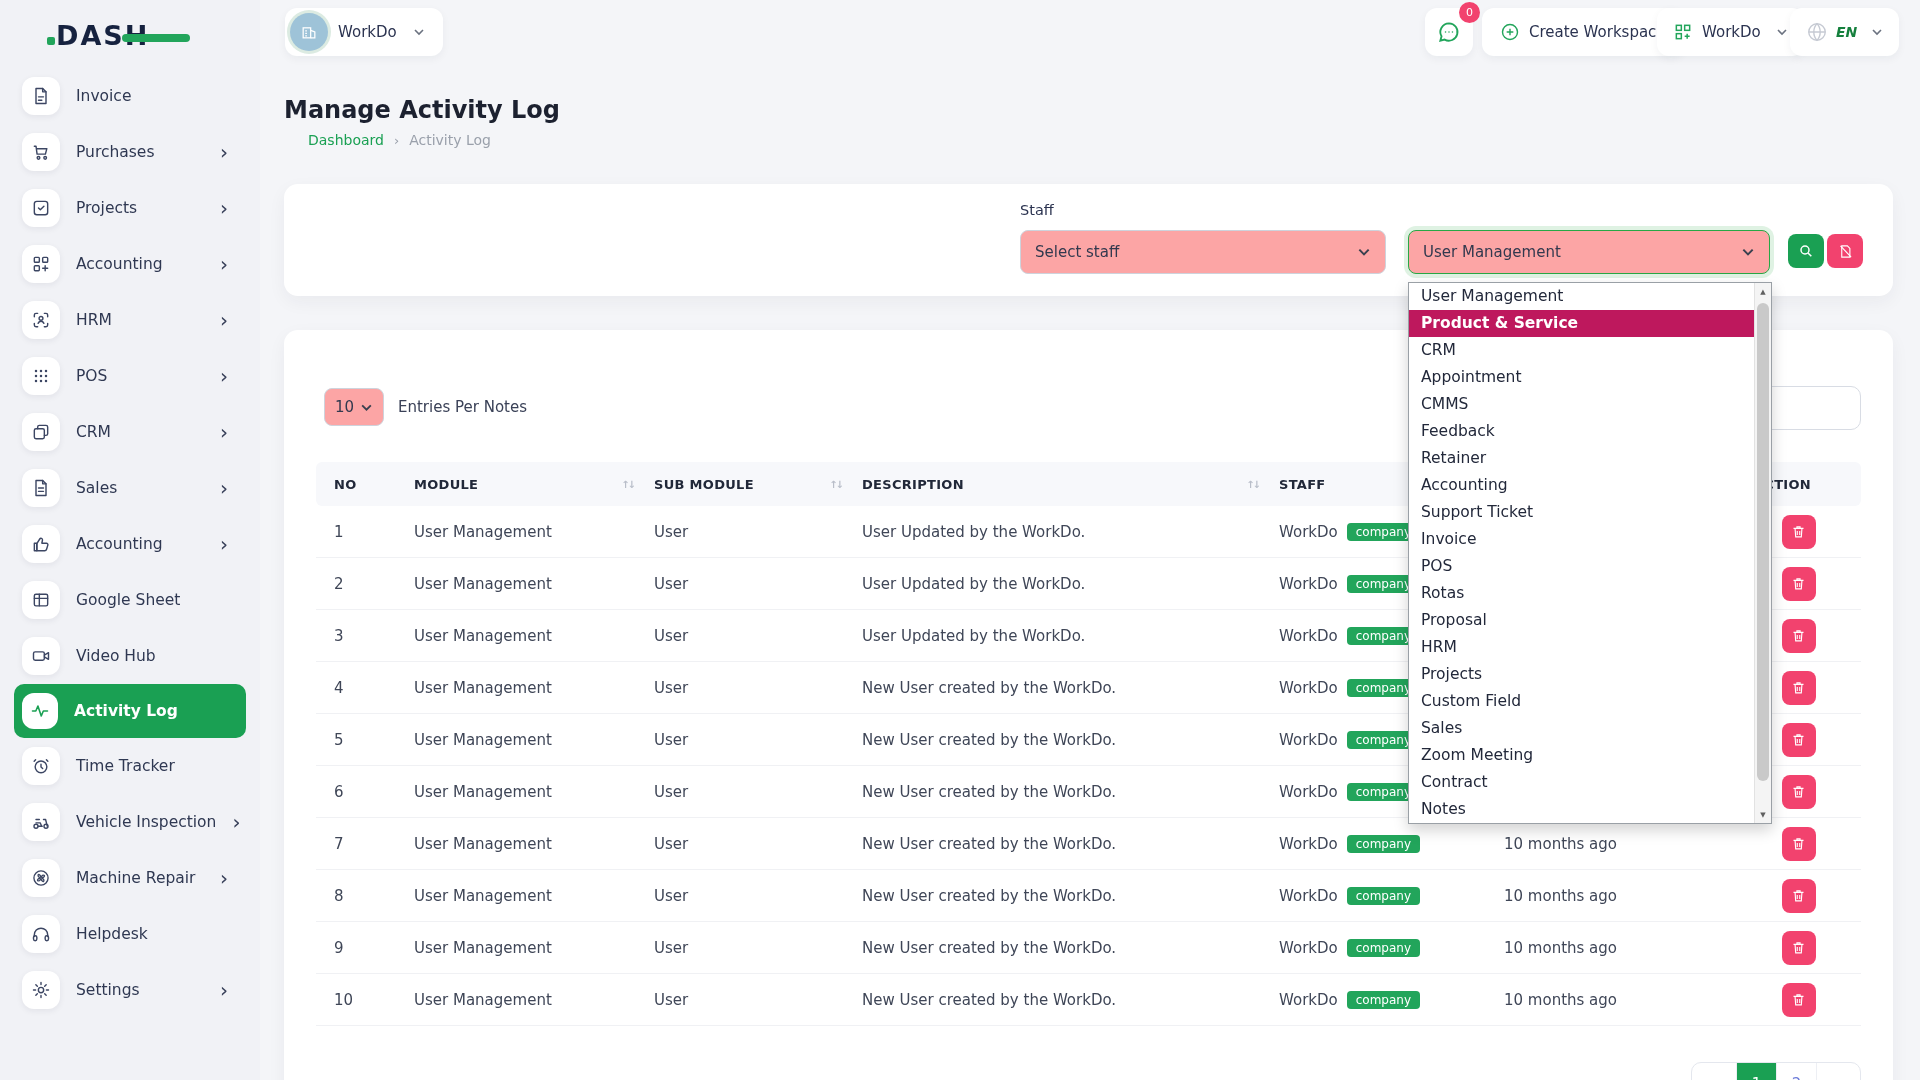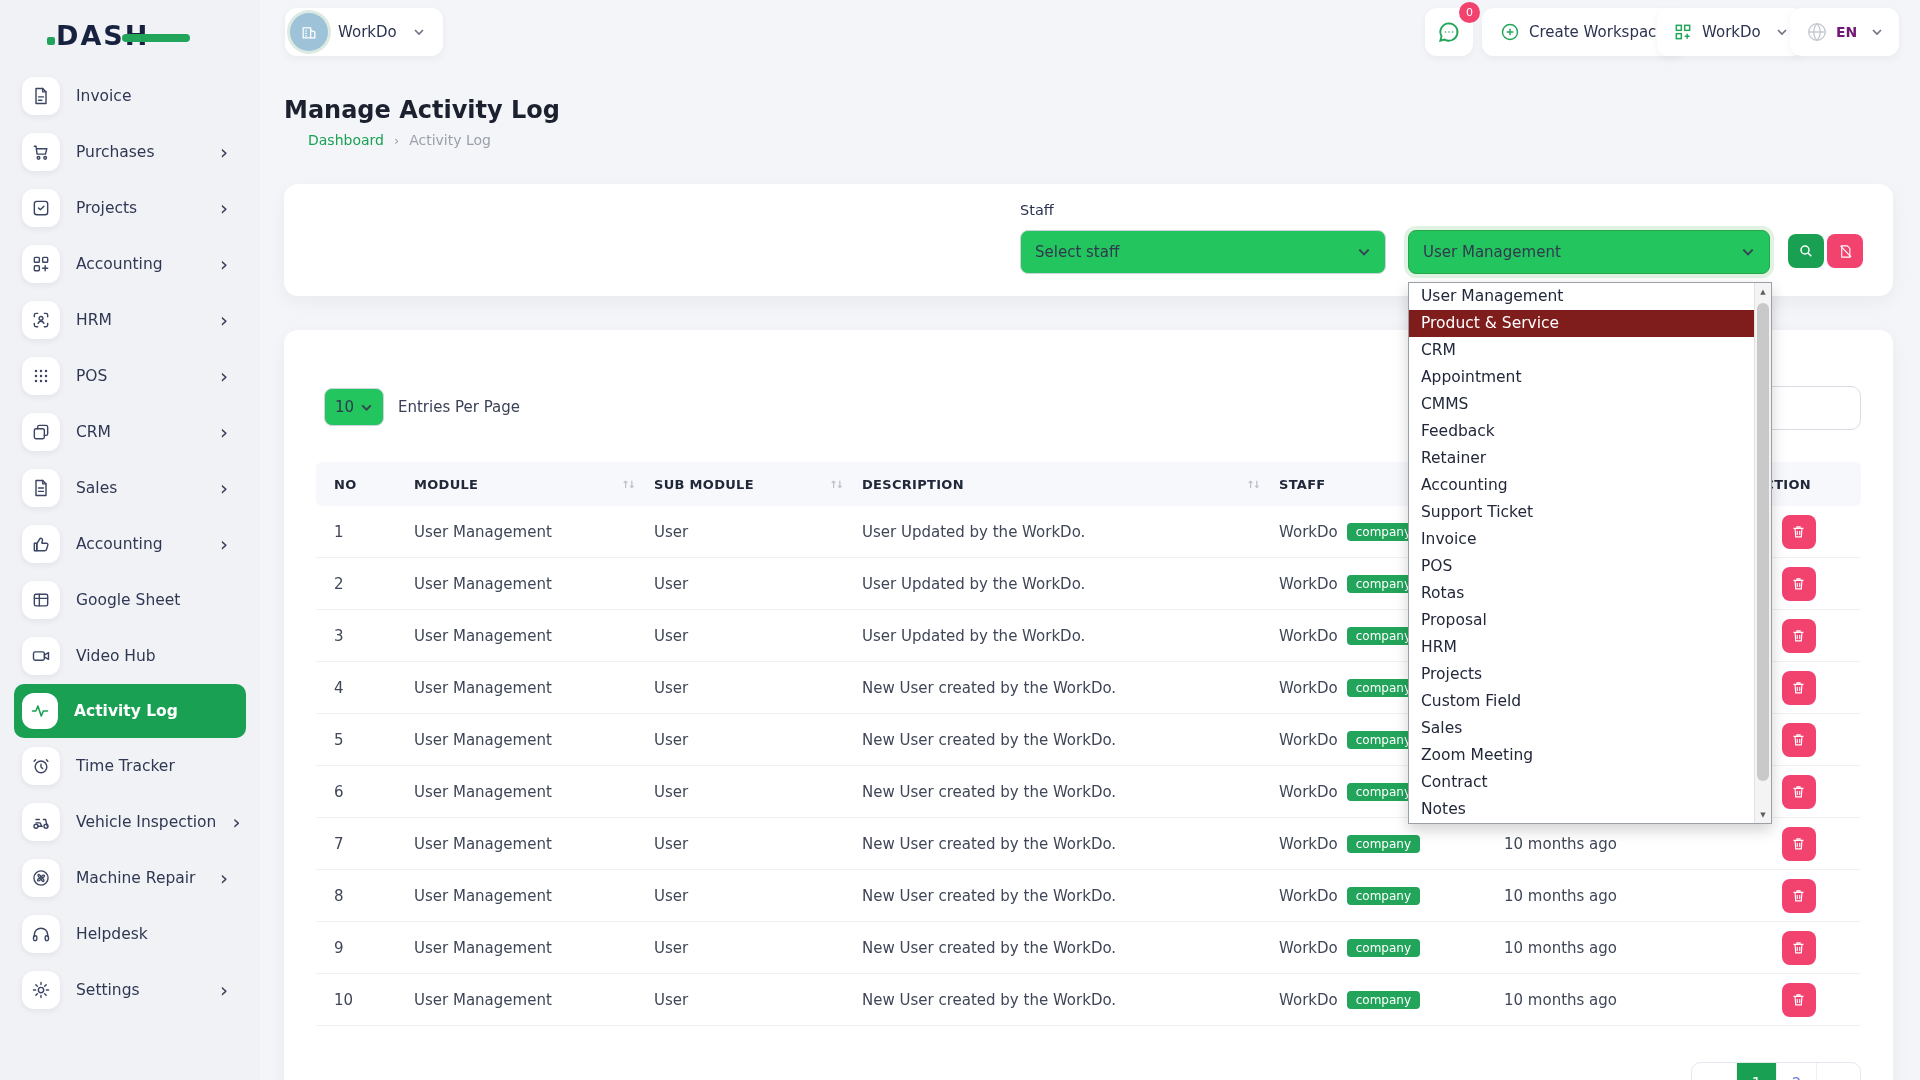--- a/index.html
+++ b/index.html
@@ -32,53 +32,53 @@
             justify-content:center; color:#fff; box-shadow:0 0 0 3px #dcebe2; }
   .pill-label { font-size:15px; color:#2b3350; }
   .chev-dn { margin-left:6px; display:flex; }
   .chat-pill { left:1425px; width:48px; justify-content:center; }
   .chat-badge { position:absolute; top:-6px; right:-7px; min-width:21px; height:21px; border-radius:50%;
                 background:#f2426e; color:#fff; font-size:11px; display:flex; align-items:center;
                 justify-content:center; }
   .create-pill { left:1482px; padding:0 18px; gap:9px; }
   .app-pill { left:1657px; padding:0 16px; gap:9px; }
   .lang-pill { left:1790px; padding:0 16px; gap:8px; }
-  .lang-label { color:#701a75; font-weight:700; font-size:14px; }
+  .lang-label { color:#15803d; font-weight:700; font-size:14px;font-style:italic; }
 
   
   .page-title { position:absolute; left:284px; top:96px; font-size:24px; font-weight:700; color:#1c2130; }
   .breadcrumb { position:absolute; left:284px; top:132px; display:flex; align-items:center; gap:10px; font-size:14px; }
   .bc-home { color:#1aa053; cursor:pointer;margin-left:24px; }
   .bc-sep { color:#9aa0ab; font-size:13px; }
   .bc-current { color:#9aa0ab; }
 
   .card { position:absolute; background:#fff; border-radius:14px; box-shadow:0 6px 18px rgba(40,45,60,.05); }
 
   
   .filter-card { left:284px; top:184px; width:1609px; height:112px; z-index:5; }
   .f-label { position:absolute; font-size:14.5px; color:#2b3350; }
-  .select { position:absolute; height:44px; background:#22c55e; border:1px solid #ced3dc; border-radius:8px;
+  .select { position:absolute; height:44px; background:#fca5a5; border:1px solid #ced3dc; border-radius:8px;
             display:flex; align-items:center; padding:0 14px; font-size:15px; color:#32394e; cursor:pointer; }
   .select .sel-chev { margin-left:auto; display:flex; }
   .staff-label { left:736px; top:18px; }
   .staff-select { left:736px; top:46px; width:366px; }
   .addon-label { left:1124px; top:18px;margin-top:40px; }
   .addon-select { left:1124px; top:46px; width:362px; border:1px solid #28a745;
                   box-shadow:0 0 0 4px rgba(40,167,69,.15); }
   .icon-btn { position:absolute; top:50px; width:36px; height:34px; border:none; border-radius:8px;
               display:flex; align-items:center; justify-content:center; color:#fff; cursor:pointer; }
   .search-btn { left:1504px; background:#1aa053; }
   .reset-btn { left:1543px; background:#f2426e; }
 
   
   .dd-list { position:absolute; left:1408px; top:282px; width:364px; height:542px; background:#fff;
              border:1px solid #9aa0a6; box-shadow:0 6px 14px rgba(0,0,0,.18); z-index:100; }
   .dd-option { height:27px; line-height:27px; padding-left:12px; width:346px; font-size:15.5px; color:#22283a;
                cursor:default; white-space:nowrap; overflow:hidden; }
-  .dd-option.highlighted { background:#7f1d1d; color:#fff; }
+  .dd-option.highlighted { background:#be185d; color:#fff;font-weight:bold; }
   .dd-scroll { position:absolute; right:0; top:0; bottom:0; width:17px; background:#f4f4f4; border-left:1px solid #e2e2e2; }
   .dd-arrow { position:absolute; left:0; width:16px; height:17px; display:flex; align-items:center;
               justify-content:center; font-size:7px; color:#606060; background:#f4f4f4; }
   .dd-arrow.up { top:0; } .dd-arrow.down { bottom:0; }
   .dd-thumb { position:absolute; left:2px; top:20px; width:12px; height:478px; background:#c9c9c9; border-radius:6px; }
 
   
   .table-card { left:284px; top:330px; width:1609px; height:800px; z-index:1; }
   .entries-select { left:40px; top:58px; width:60px; height:38px; font-size:15px; padding:0 10px; }
   .entries-label { position:absolute; left:114px; top:68px; font-size:15px; color:#3a4157; }
@@ -440,21 +440,21 @@
 
   <section class="card table-card">
     <div class="select entries-select">
       <span>10</span>
       <span class="sel-chev">
         <svg width="13" height="13" viewBox="0 0 12 12">
             <path d="M2 4l4 4 4-4" stroke="#39404f" stroke-width="1.7" fill="none"></path>
           </svg>
       </span>
     </div>
-    <span class="entries-label">Entries Per Page</span>
+    <span class="entries-label">Entries Per Notes</span>
     <input class="table-search" type="text" value="" style="">
 
     <div class="thead">
       <div class="th">
           <span>NO</span>
           
         </div>
         <div class="th">
           <span>MODULE</span>
           <span class="sort on">↑↓</span>

